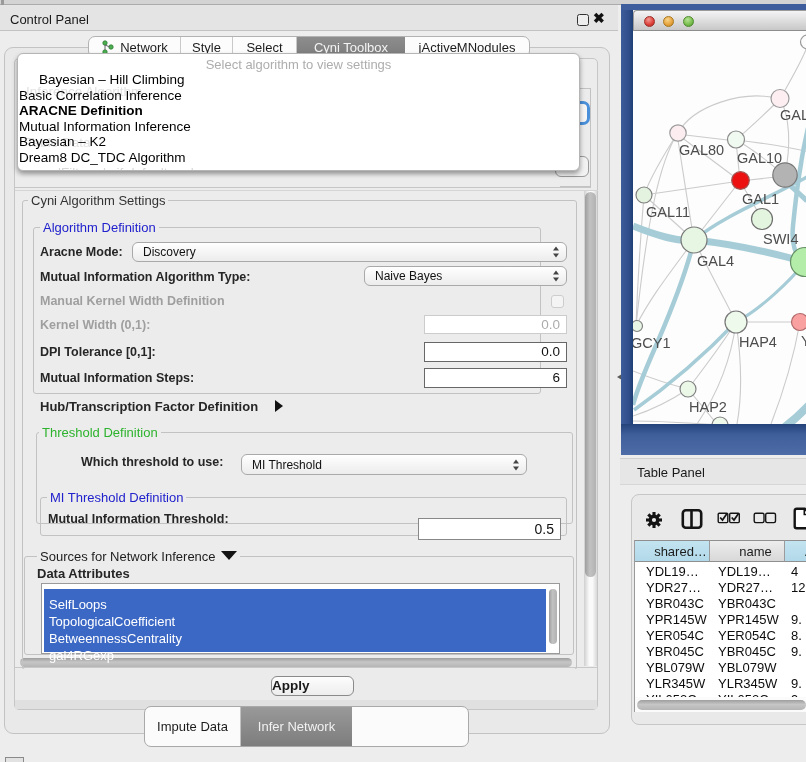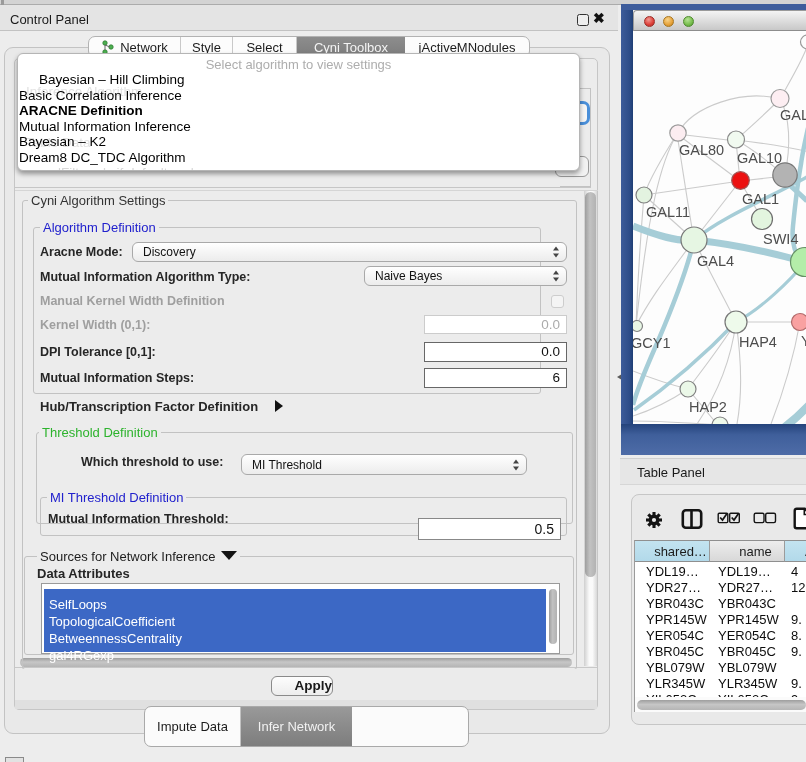--- a/index.html
+++ b/index.html
@@ -141,21 +141,21 @@
   <div class="glabel" style="left:12px;color:#1d1d1d;">Sources for Network Inference&nbsp;<span style="display:inline-block;width:0;height:0;border-left:8px solid transparent;border-right:8px solid transparent;border-top:9px solid #131313;margin-left:2px;vertical-align:1px;"></span></div>
 </div>
 <div class="blabel" style="left:37px;top:566px;font-size:13px;">Data Attributes</div>
 <div class="abs" style="left:41px;top:583px;width:519px;height:71px;background:#fff;border:1px solid #9a9a9a;"></div>
 <div class="abs" style="left:44px;top:589px;width:502px;height:63px;background:#3c68c5;"></div>
 <div class="abs" style="left:49px;top:596px;font-size:13px;color:#fff;line-height:17px;">SelfLoops<br>TopologicalCoefficient<br>BetweennessCentrality<br>gal4RGexp</div>
 <div class="thumb abs" style="left:549px;top:589px;width:8px;height:55px;"></div>
 
 <div id="applystrip" class="abs"></div>
 <div id="darkstrip" class="abs"></div>
-<div class="abs" style="left:271px;top:676px;width:62px;height:20px;background:linear-gradient(#fdfdfd,#ededed);border:1px solid #8a8a8a;border-radius:6px;text-align:right;font-size:13.5px;font-weight:600;color:#1a1a1a;line-height:18px;">Apply</div>
+<div class="abs" style="left:271px;top:676px;width:83px;height:20px;background:linear-gradient(#fdfdfd,#ededed);border:1px solid #8a8a8a;border-radius:6px;text-align:left;font-size:13.5px;font-weight:600;color:#1a1a1a;line-height:18px;">Apply</div>
 
 <div id="tabbar" class="abs">
   <div class="tab" style="width:92px;"><svg width="15" height="15" viewBox="0 0 15 15" style="margin-right:4px;">
         <circle cx="4" cy="3" r="2.2" fill="#4caf50" stroke="#2e7d32" stroke-width="0.8"></circle>
         <circle cx="10" cy="7" r="2.2" fill="#4caf50" stroke="#2e7d32" stroke-width="0.8"></circle>
         <circle cx="4" cy="12" r="2.2" fill="#4caf50" stroke="#2e7d32" stroke-width="0.8"></circle>
         <path d="M4 5 L4 10 M4 5 L9 7" stroke="#666" stroke-width="1" fill="none"></path>
       </svg>Network</div>
   <div class="tab" style="width:52px;">Style</div>
   <div class="tab" style="width:64px;">Select</div>

